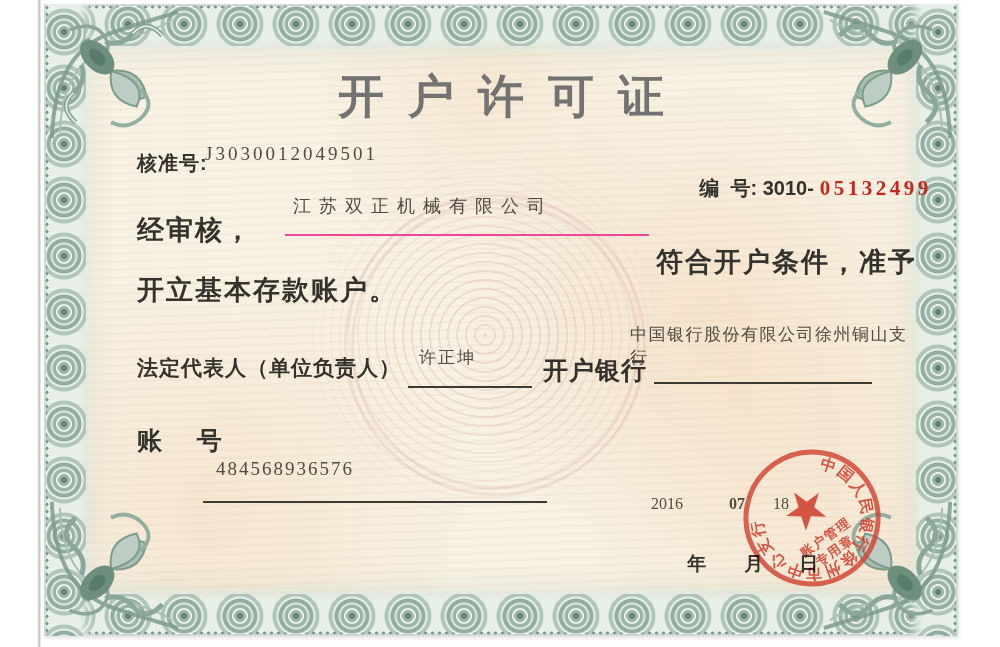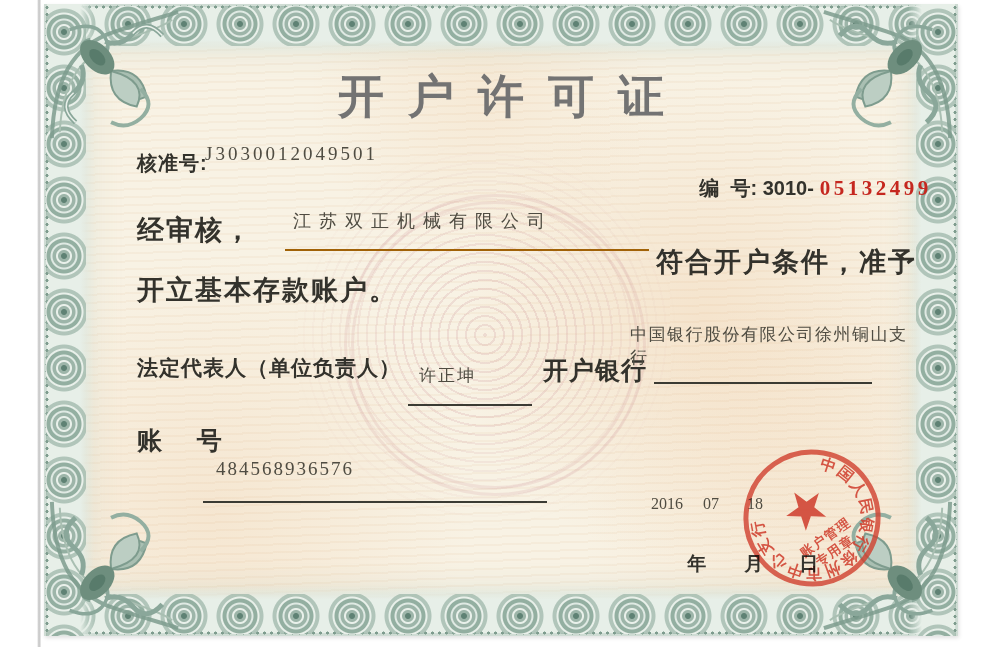--- a/index.html
+++ b/index.html
@@ -83,40 +83,40 @@
   .val{font-family:"Liberation Serif","DejaVu Serif",serif;color:#4f4c42;}
   .approval-label{position:absolute;left:93px;top:146px;font-size:20px;letter-spacing:1px;}
   .approval-value{position:absolute;left:161px;top:139px;font-size:19px;letter-spacing:3px;}
   .serial-row{position:absolute;left:622px;top:148px;font-size:20px;white-space:pre;}
   .serial-label,.serial-prefix{font-weight:bold;}
   .serial-number{
     font-family:"Liberation Serif","DejaVu Serif",serif;font-weight:bold;
     font-size:21px;letter-spacing:3.5px;margin-left:6px;
   }
   .body-lead{position:absolute;left:93px;top:208px;font-size:27px;font-weight:bold;letter-spacing:2px;}
-  .company-box{position:absolute;left:241px;top:199px;width:364px;height:46px;border-bottom:2px solid #a16207;text-decoration:underline;}
+  .company-box{position:absolute;left:241px;top:184px;width:364px;height:46px;border-bottom:2px solid #ec4899;text-decoration:underline;}
   .company-value{position:absolute;left:8px;top:6px;font-size:18px;letter-spacing:8px;white-space:nowrap;}
   .body-after{position:absolute;left:612px;top:208px;font-size:27px;font-weight:bold;letter-spacing:2px;white-space:nowrap;margin-top:32px;}
   .body-line2{position:absolute;left:93px;top:268px;font-size:27px;font-weight:bold;letter-spacing:2px;}
   .legal-label{position:absolute;left:93px;top:350px;font-size:21px;letter-spacing:1px;}
-  .legal-box{position:absolute;left:364px;top:354px;width:124px;height:46px;border-bottom:2px solid #3b3b33;text-align:right;}
+  .legal-box{position:absolute;left:364px;top:336px;width:124px;height:46px;border-bottom:2px solid #3b3b33;text-align:right;}
   .legal-value{position:absolute;left:11px;top:6px;font-size:17px;letter-spacing:2px;}
   .bank-label{position:absolute;left:499px;top:350px;font-size:25px;letter-spacing:1px;}
   .bank-value{
     position:absolute;left:586px;top:320px;width:292px;
     font-size:17px;letter-spacing:1.5px;line-height:1.35;
   }
   .bank-line{position:absolute;left:610px;top:378px;width:218px;height:2px;background:#3b3b33;}
   .account-label{position:absolute;left:93px;top:420px;font-size:25px;}
   .account-box{position:absolute;left:159px;top:402px;width:344px;height:48px;border-bottom:2.5px solid #3b3b33;margin-top:47px;}
   .account-value{position:absolute;left:13px;top:5px;font-size:19px;letter-spacing:2px;}
   .issuer-block{position:absolute;left:575px;top:479px;}
   .issuer-label{font-size:19px;letter-spacing:1px;font-weight:bold;line-height:22px;}
   .issue-date{font-family:"Liberation Serif","DejaVu Serif",serif;color:#4f4c42;font-size:16px;line-height:15px;margin-top:-2px;white-space:pre;}
-  .issue-date .m{margin-left:20px;} .issue-date .d{margin-left:28px;}
+  .issue-date .m{margin-left:46px;font-weight:bold;} .issue-date .d{margin-left:28px;}
   .ymd{font-size:19px;font-weight:bold;margin-top:3px;white-space:pre;}
   .ymd .y{margin-left:26px;} .ymd .mo{margin-left:38px;} .ymd .da{margin-left:36px;}
   
   .seal{
     position:absolute;left:692px;top:438px;width:152px;height:152px;z-index:5;
     transform:rotate(-35deg);opacity:.88;mix-blend-mode:multiply;
   }
 </style>
 </head>
 <body>

